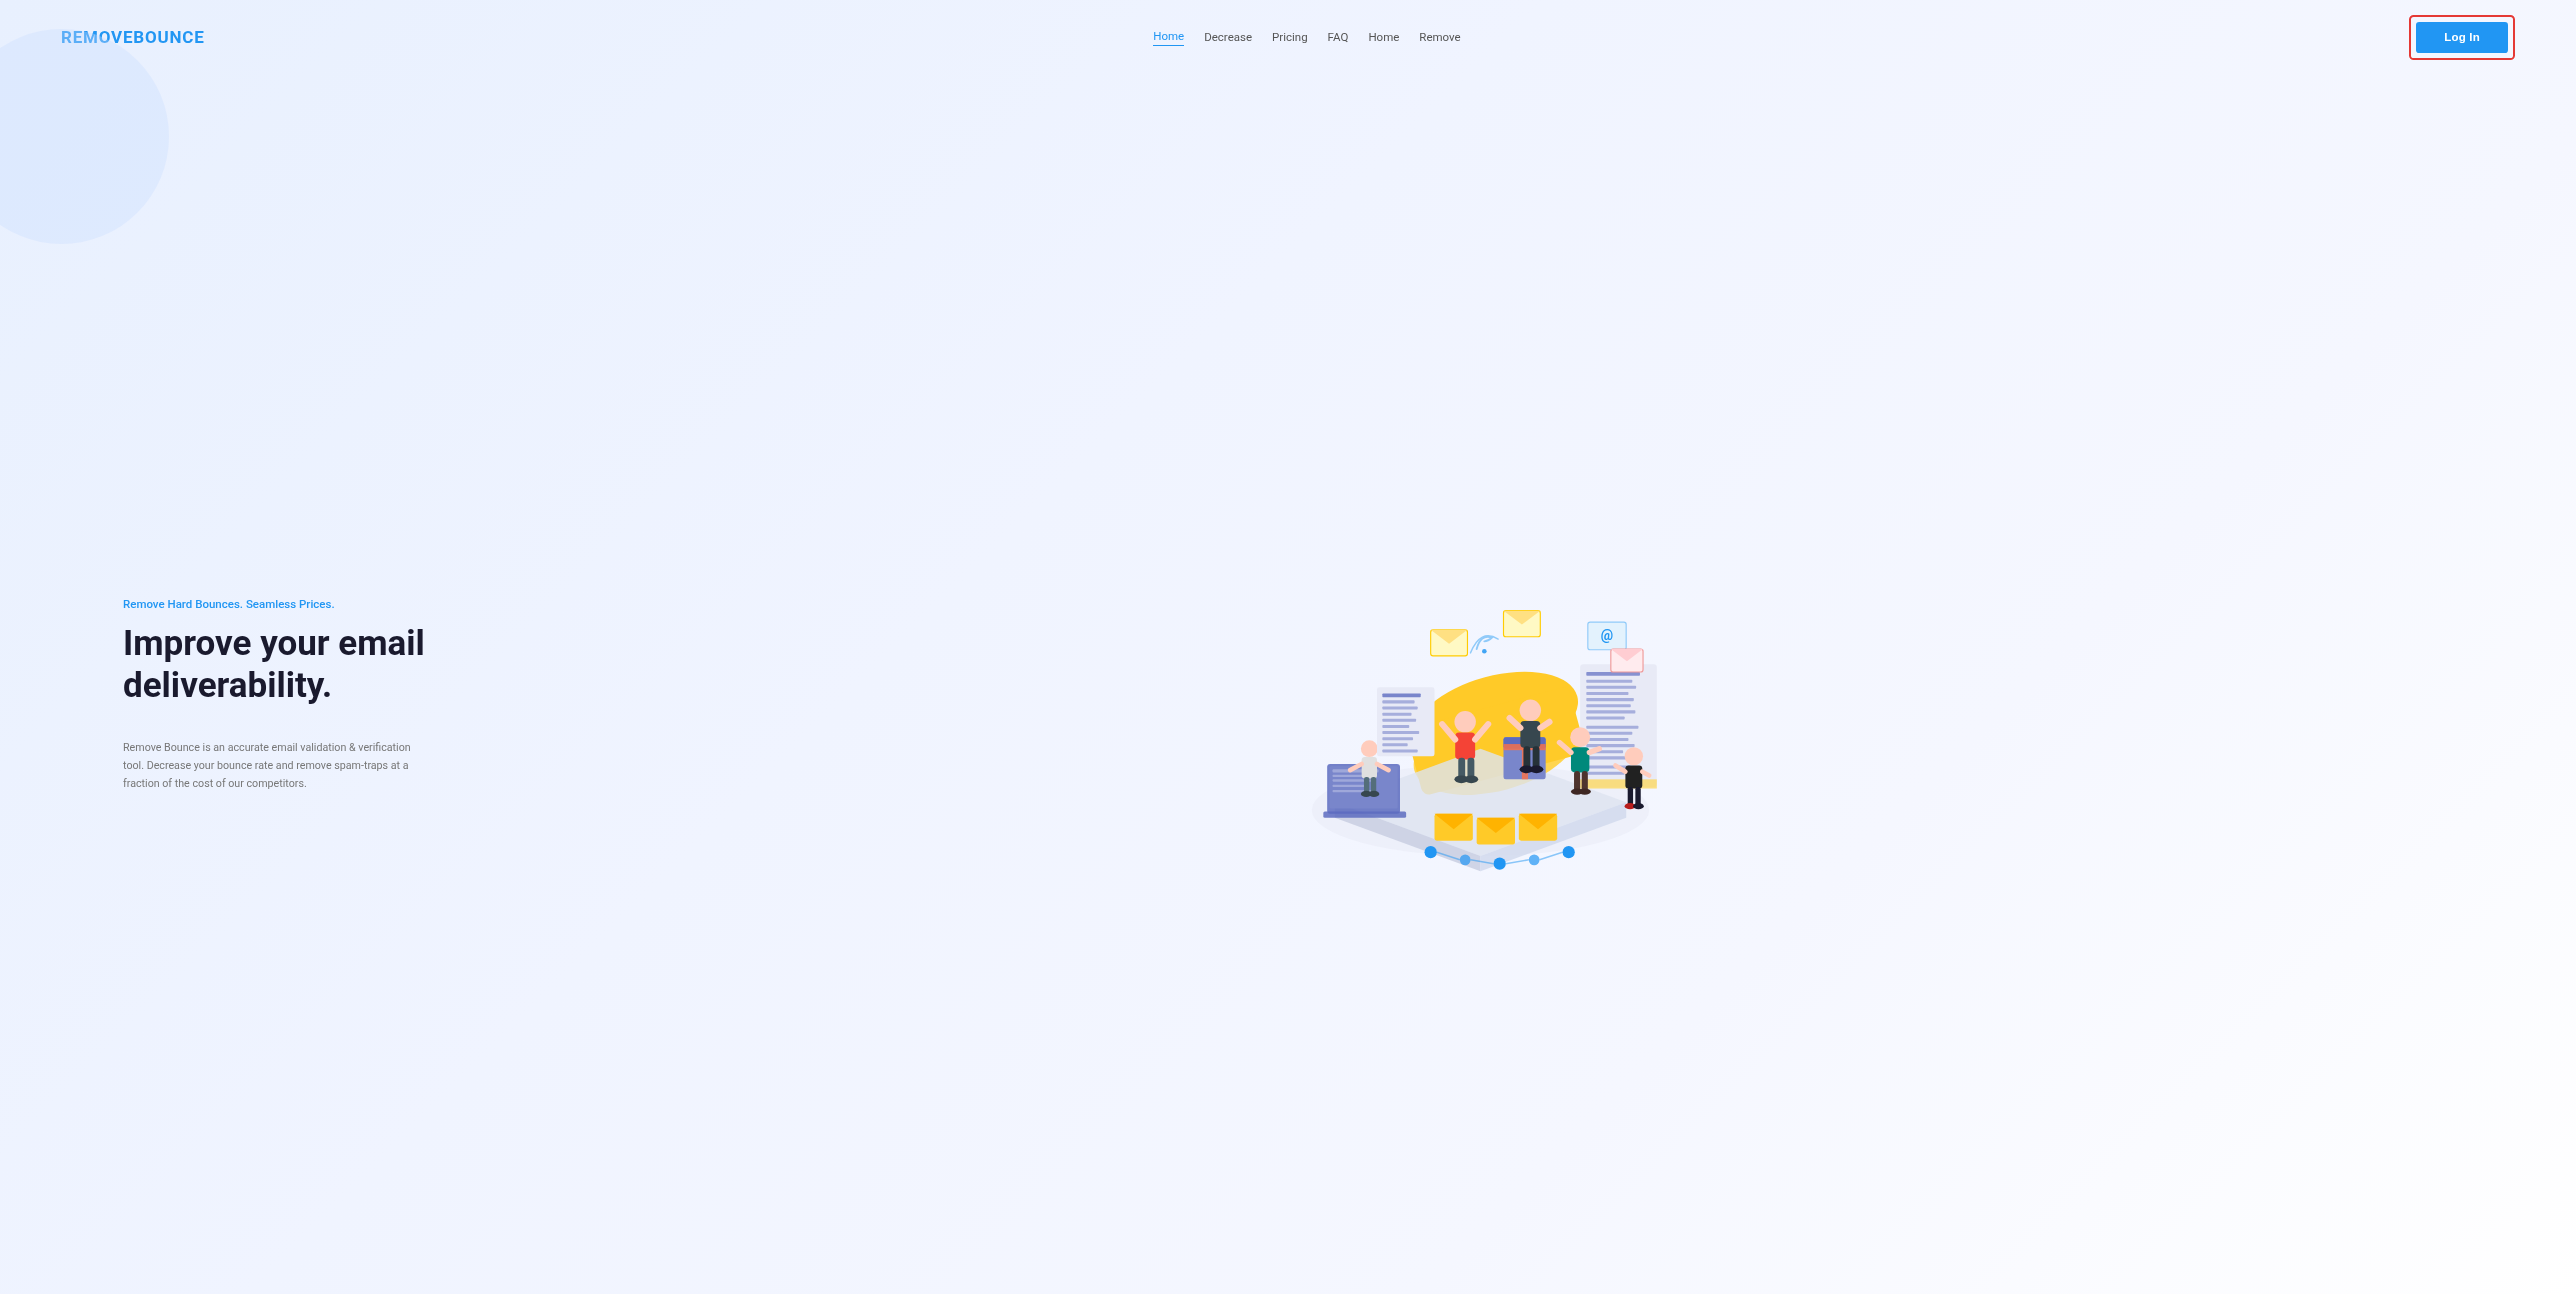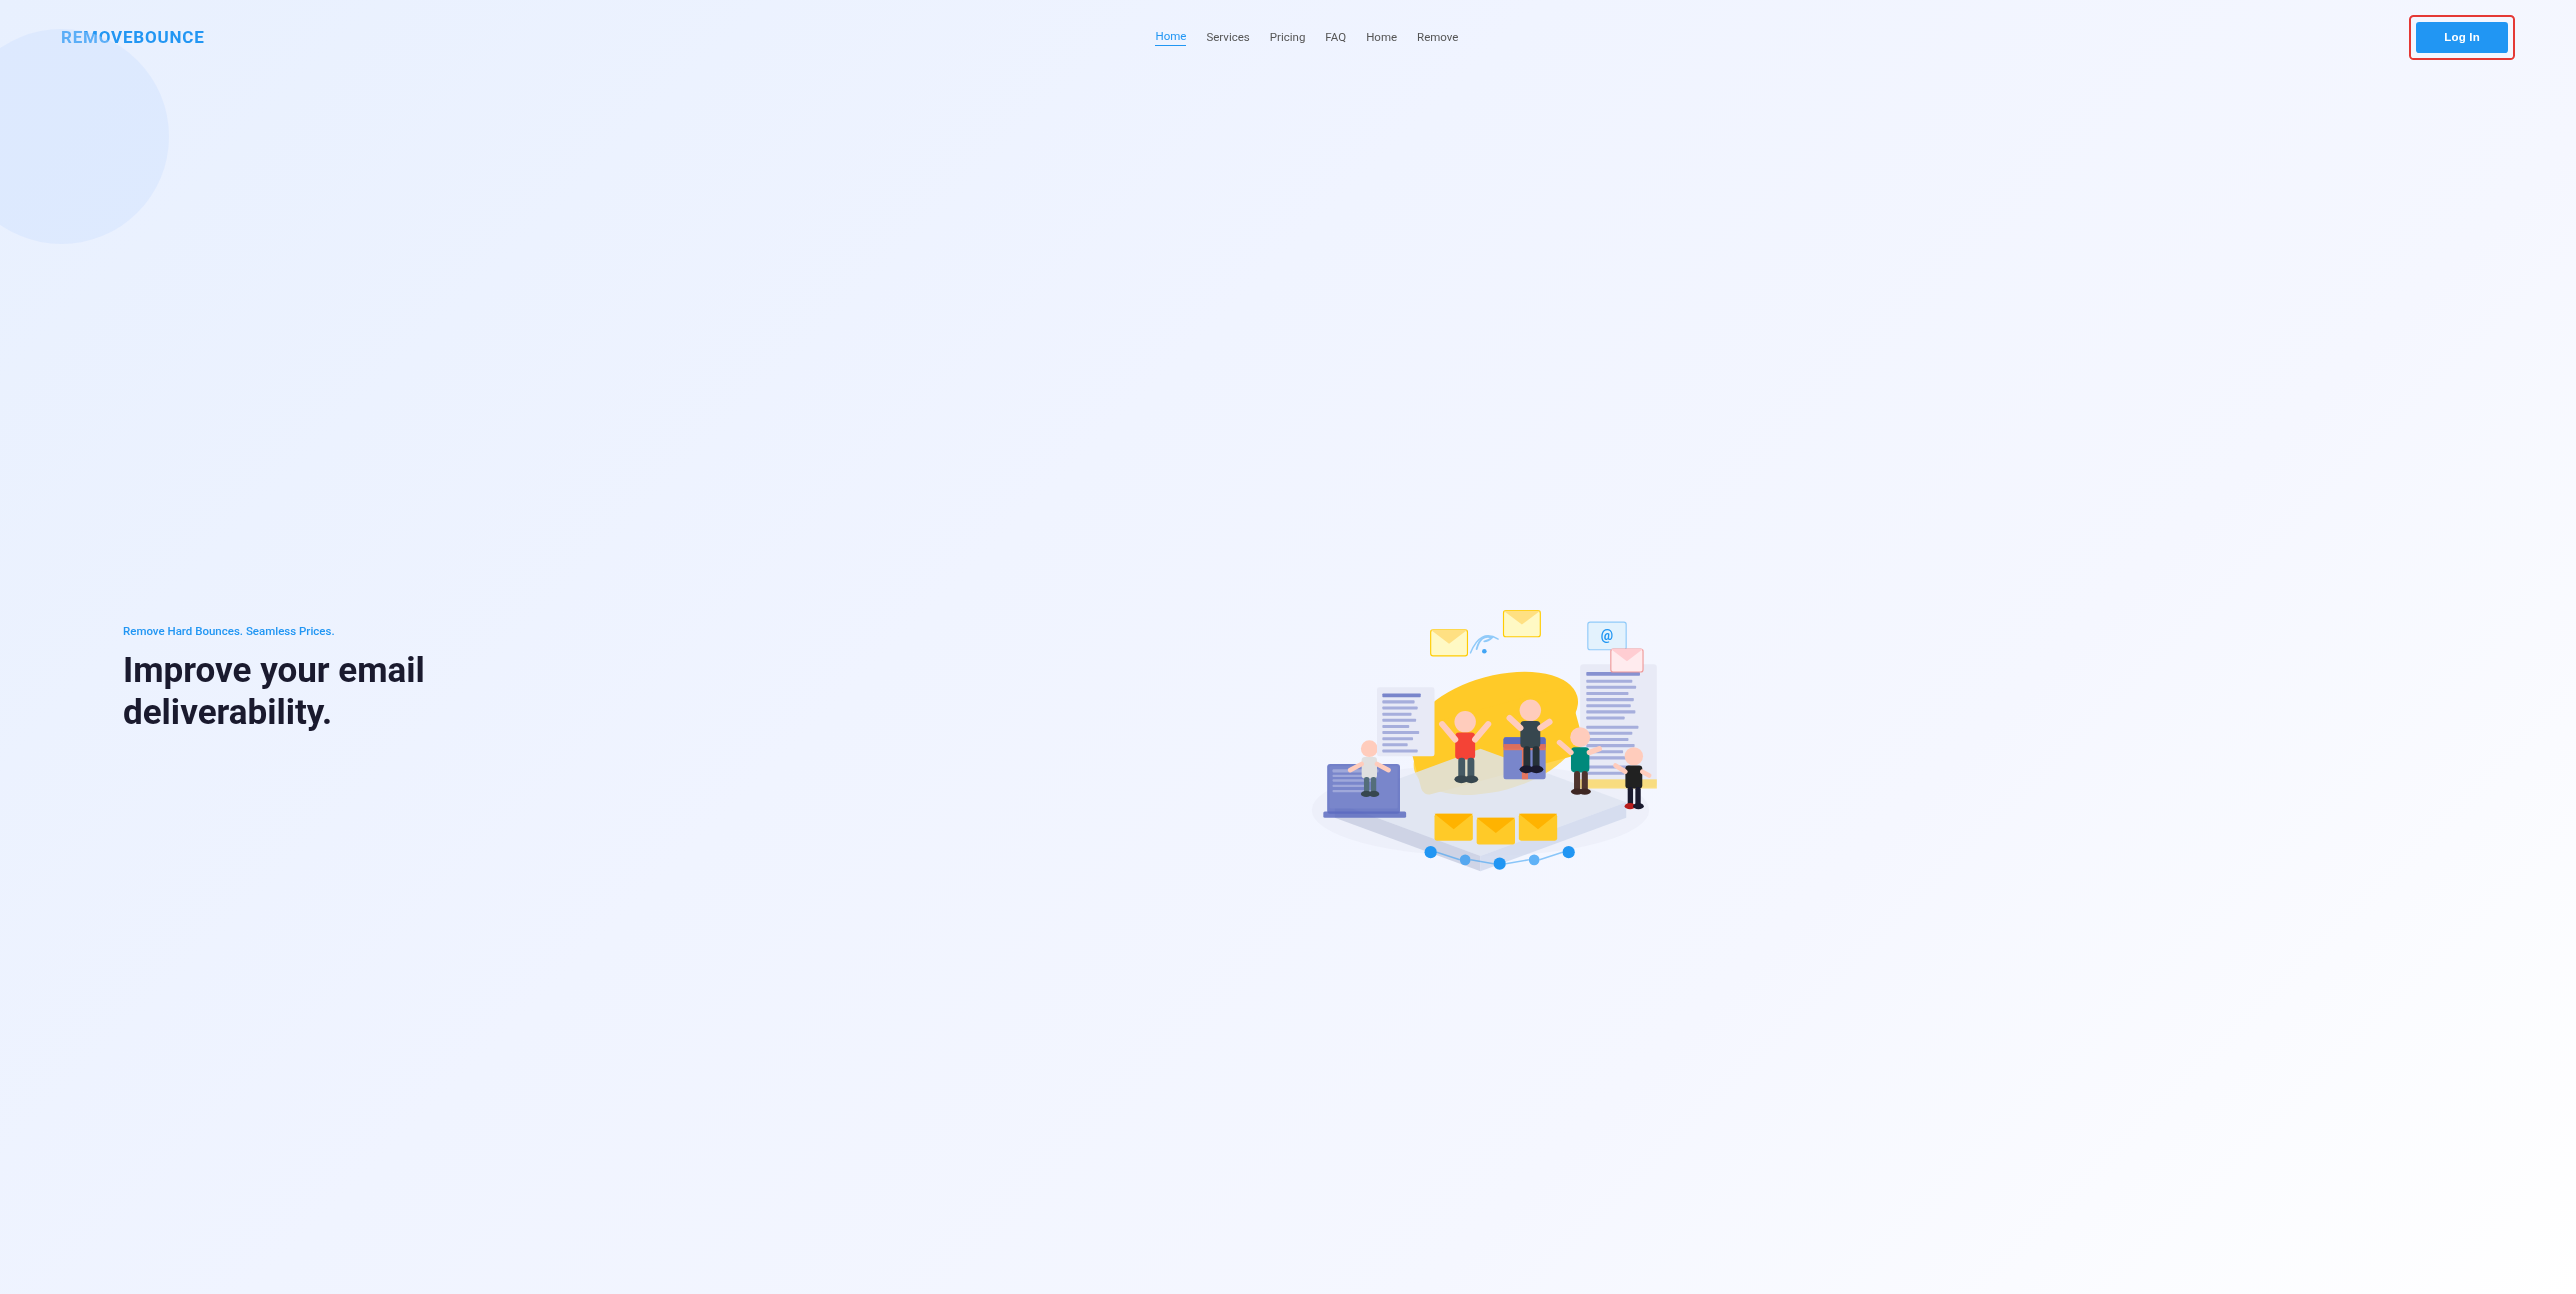--- a/index.html
+++ b/index.html
@@ -150,38 +150,39 @@
 <body>
 
 <header class="header">
   <div class="logo">
     <span class="logo-text">REMOVE</span>
     <span class="logo-text">BOUNCE</span>
   </div>
 
   <nav class="nav">
     <a class="nav-link active">Home</a>
-    <a class="nav-link">Services</a>
+    <a class="nav-link">Decrease</a>
     <a class="nav-link">Pricing</a>
     <a class="nav-link">FAQ</a>
     <a class="nav-link">Home</a>
     <a class="nav-link">Remove</a>
   </nav>
 
   <div class="login-btn-wrapper">
     <button class="login-btn">Log In</button>
   </div>
 </header>
 
 <section class="hero">
   <div class="bg-circle"></div>
 
   <div class="hero-left">
     <p class="hero-tagline">Remove Hard Bounces. Seamless Prices.</p>
     <h1 class="hero-title">Improve your email deliverability.</h1>
+    <p class="hero-description">Remove Bounce is an accurate email validation &amp; verification tool. Decrease your bounce rate and remove spam-traps at a fraction of the cost of our competitors.</p>
   </div>
 
   <div class="hero-right">
     <div class="illustration">
       
       <svg viewBox="0 0 580 480" xmlns="http://www.w3.org/2000/svg">
 
         <ellipse cx="290" cy="390" rx="220" ry="60" fill="#e8eaf6" opacity="0.5"></ellipse>
 
         <ellipse cx="310" cy="310" rx="110" ry="55" fill="#FFD54F" transform="rotate(-15 310 310)"></ellipse>

